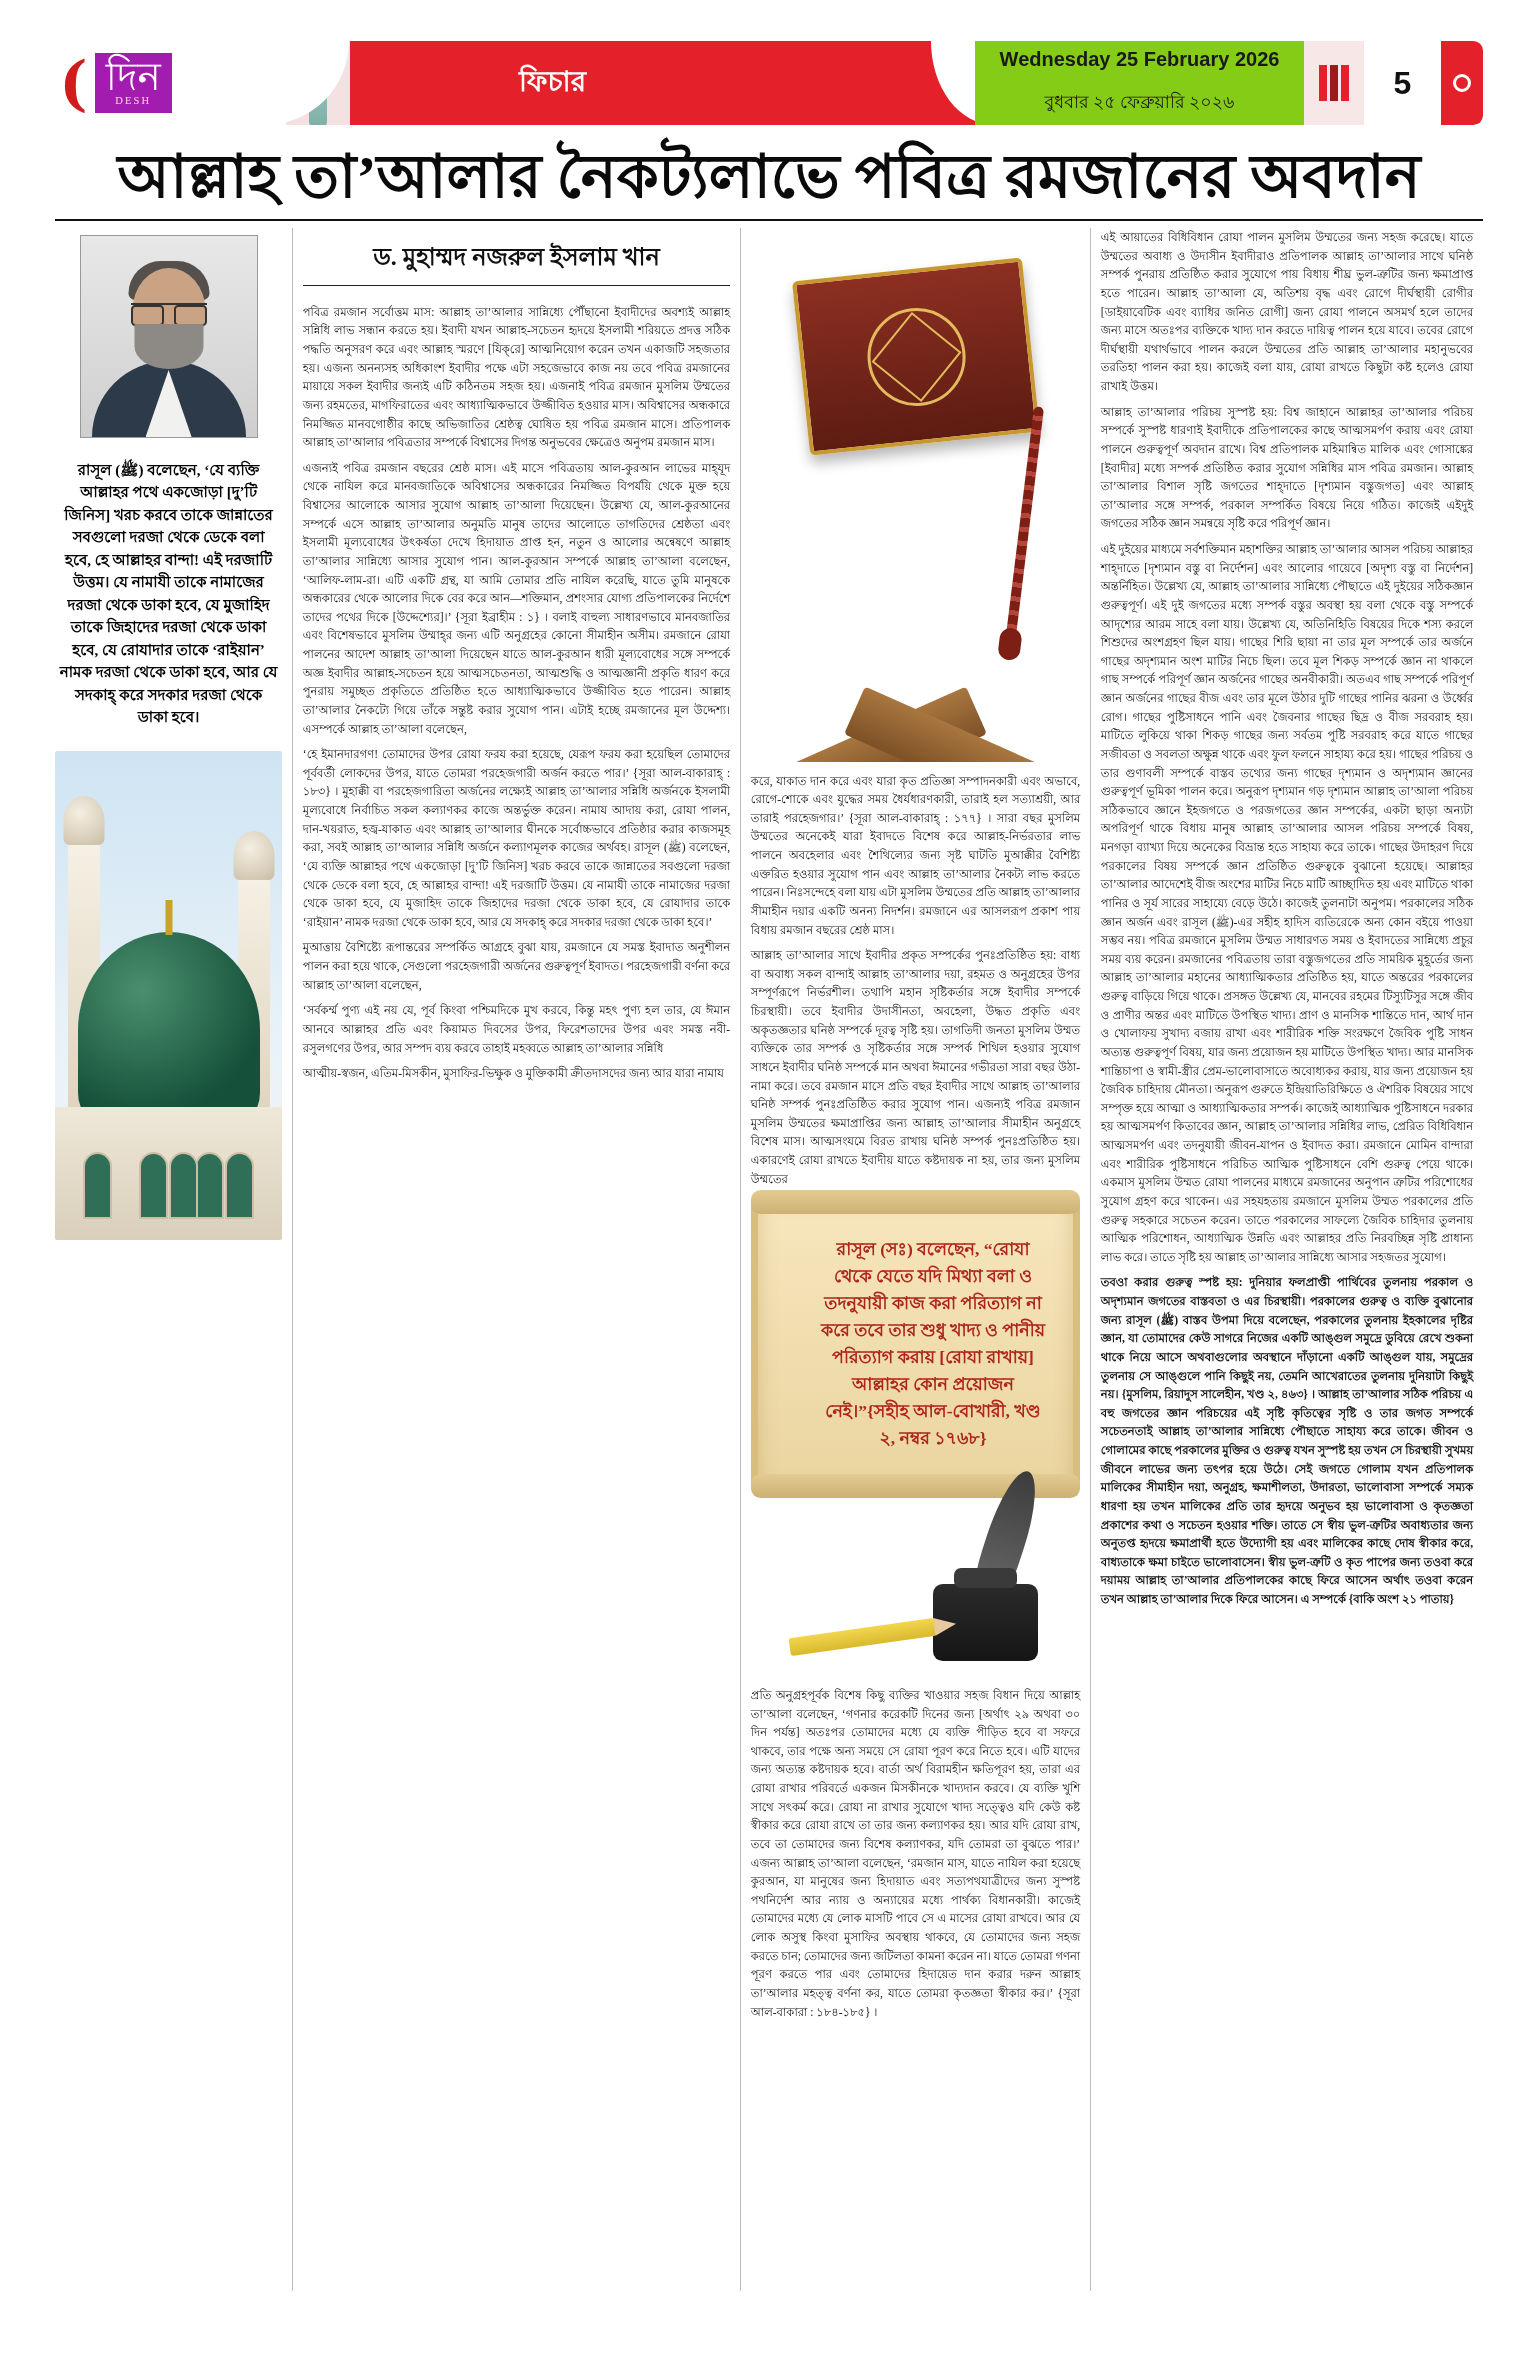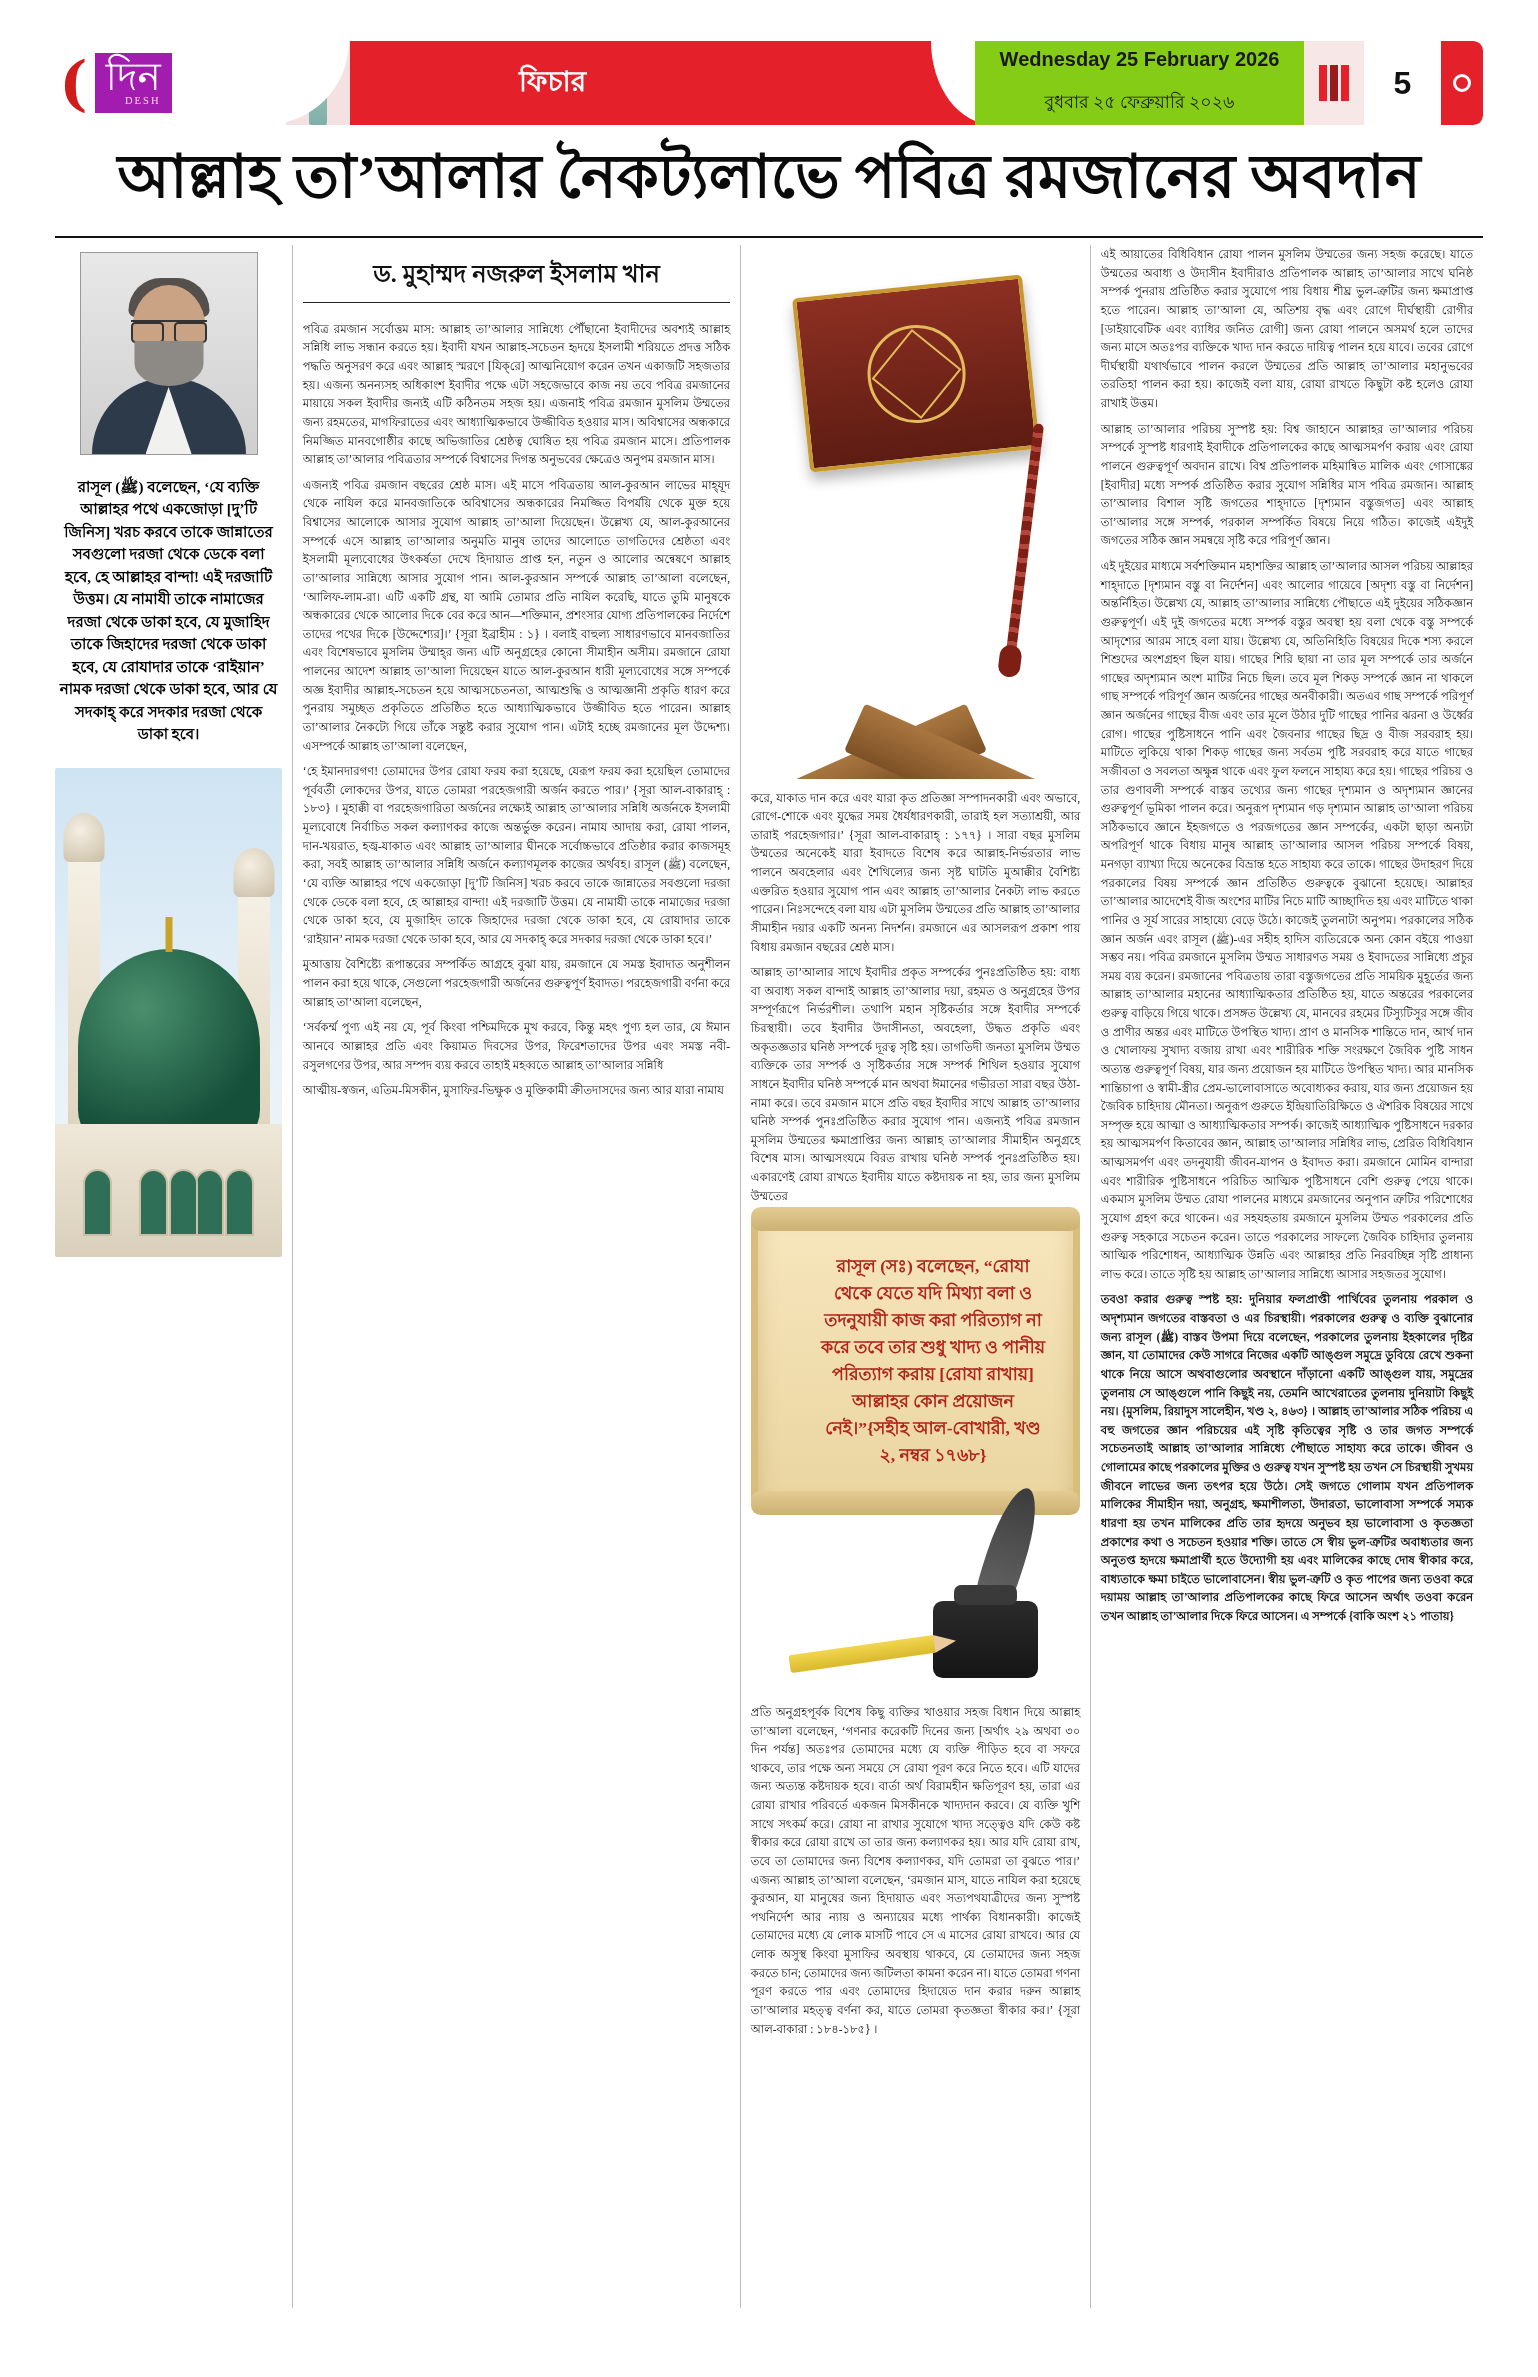--- a/index.html
+++ b/index.html
@@ -51,21 +51,21 @@
     padding: 4.2px 11.2px 7px 11.2px;
     font-size: 39px;
     line-height: 1;
     font-family: "Liberation Serif", serif;
     position: relative;
   }
   .logo-word .sub {
     display: block;
     font-size: 10.5px;
     letter-spacing: 2.1px;
-    text-align: right;
+    text-align: center;
     color: #ffd9d9;
   }
   .red-bar {
     flex: 1;
     background: #e4202a;
     position: relative;
     display: flex;
     align-items: center;
     z-index: 1;
   }
@@ -193,21 +193,21 @@
   
   .headline {
     margin: 18px 55px 0 55px;
     text-align: center;
     font-size: 60px;
     line-height: 1.15;
     font-weight: bold;
     color: #0a0a0a;
     font-family: "Liberation Serif", "DejaVu Serif", serif;
     border-bottom: 2.1px solid #111;
-    padding-bottom: 24px;
+    padding-bottom: 7px;
   }
 
   
   .body-wrap {
     margin: 7px 55px 0 55px;
     display: grid;
     grid-template-columns: 238px 448px 350px 1fr;
     gap: 0;
     height: 2063px;
   }

